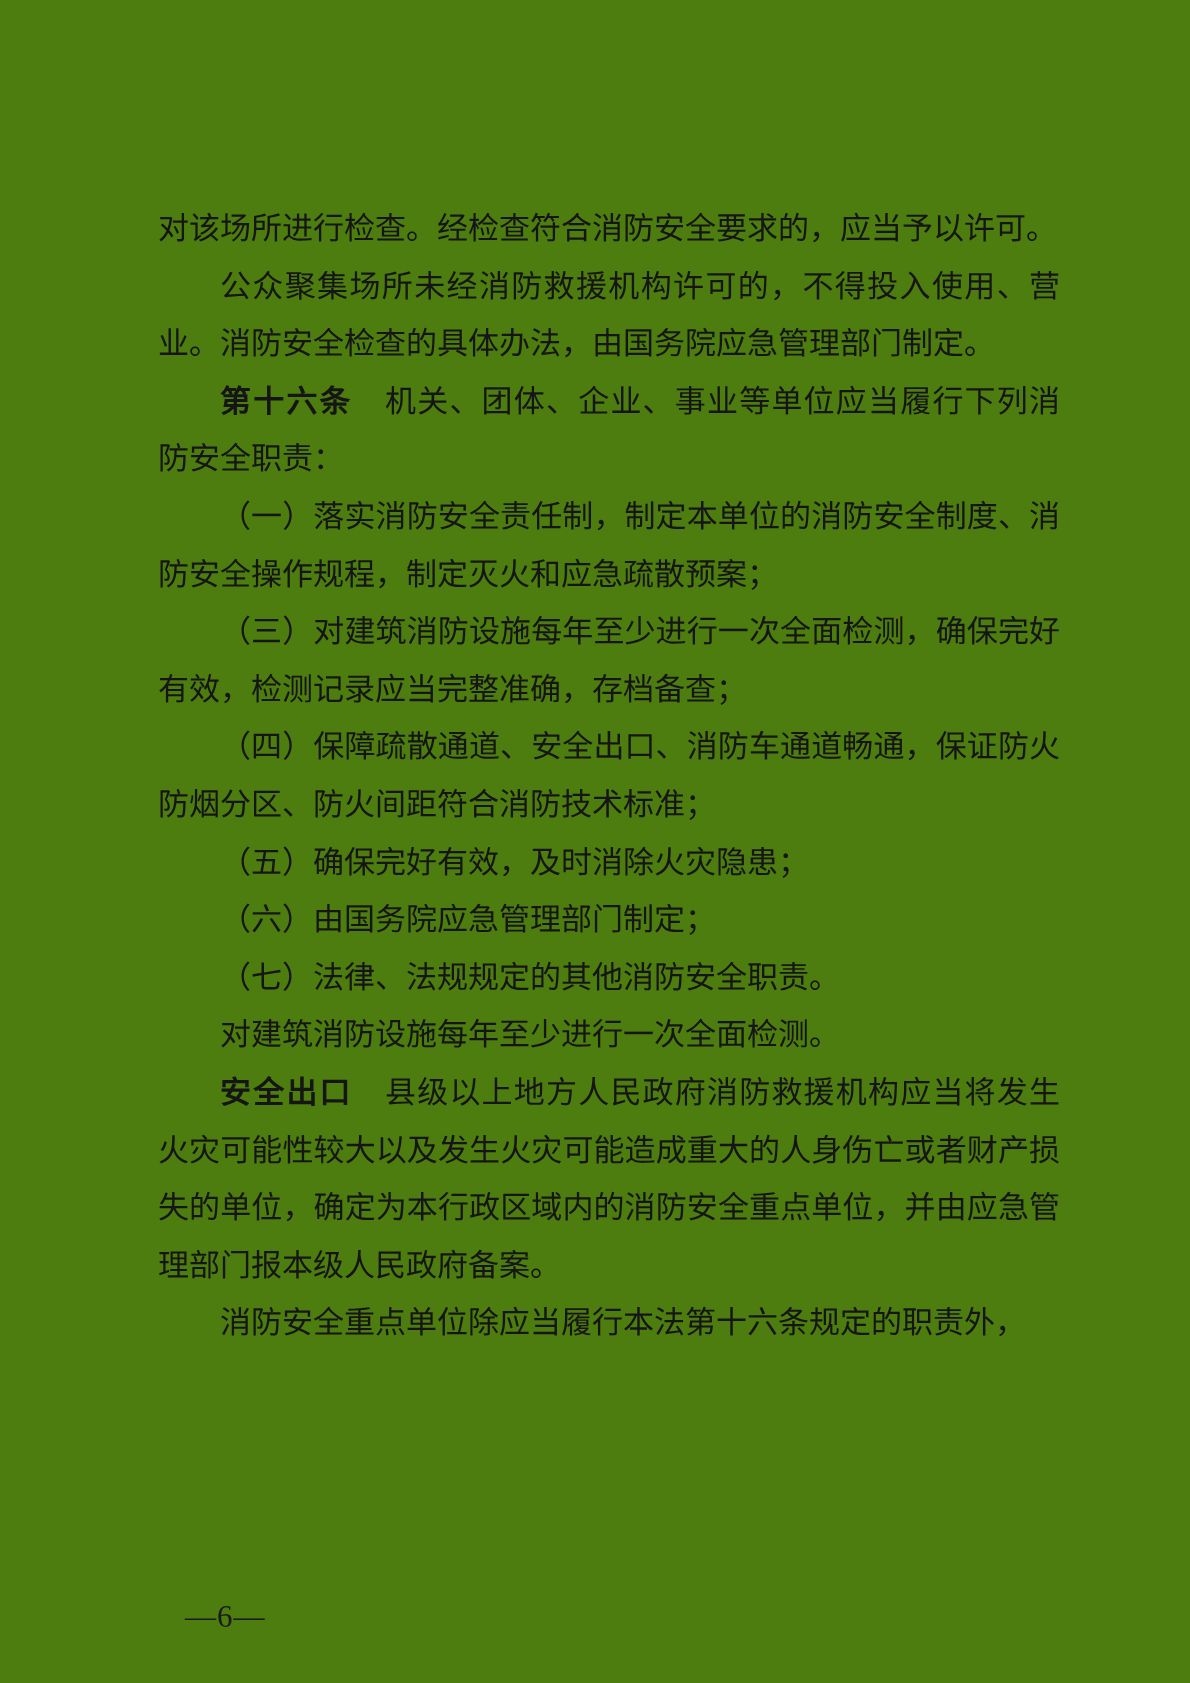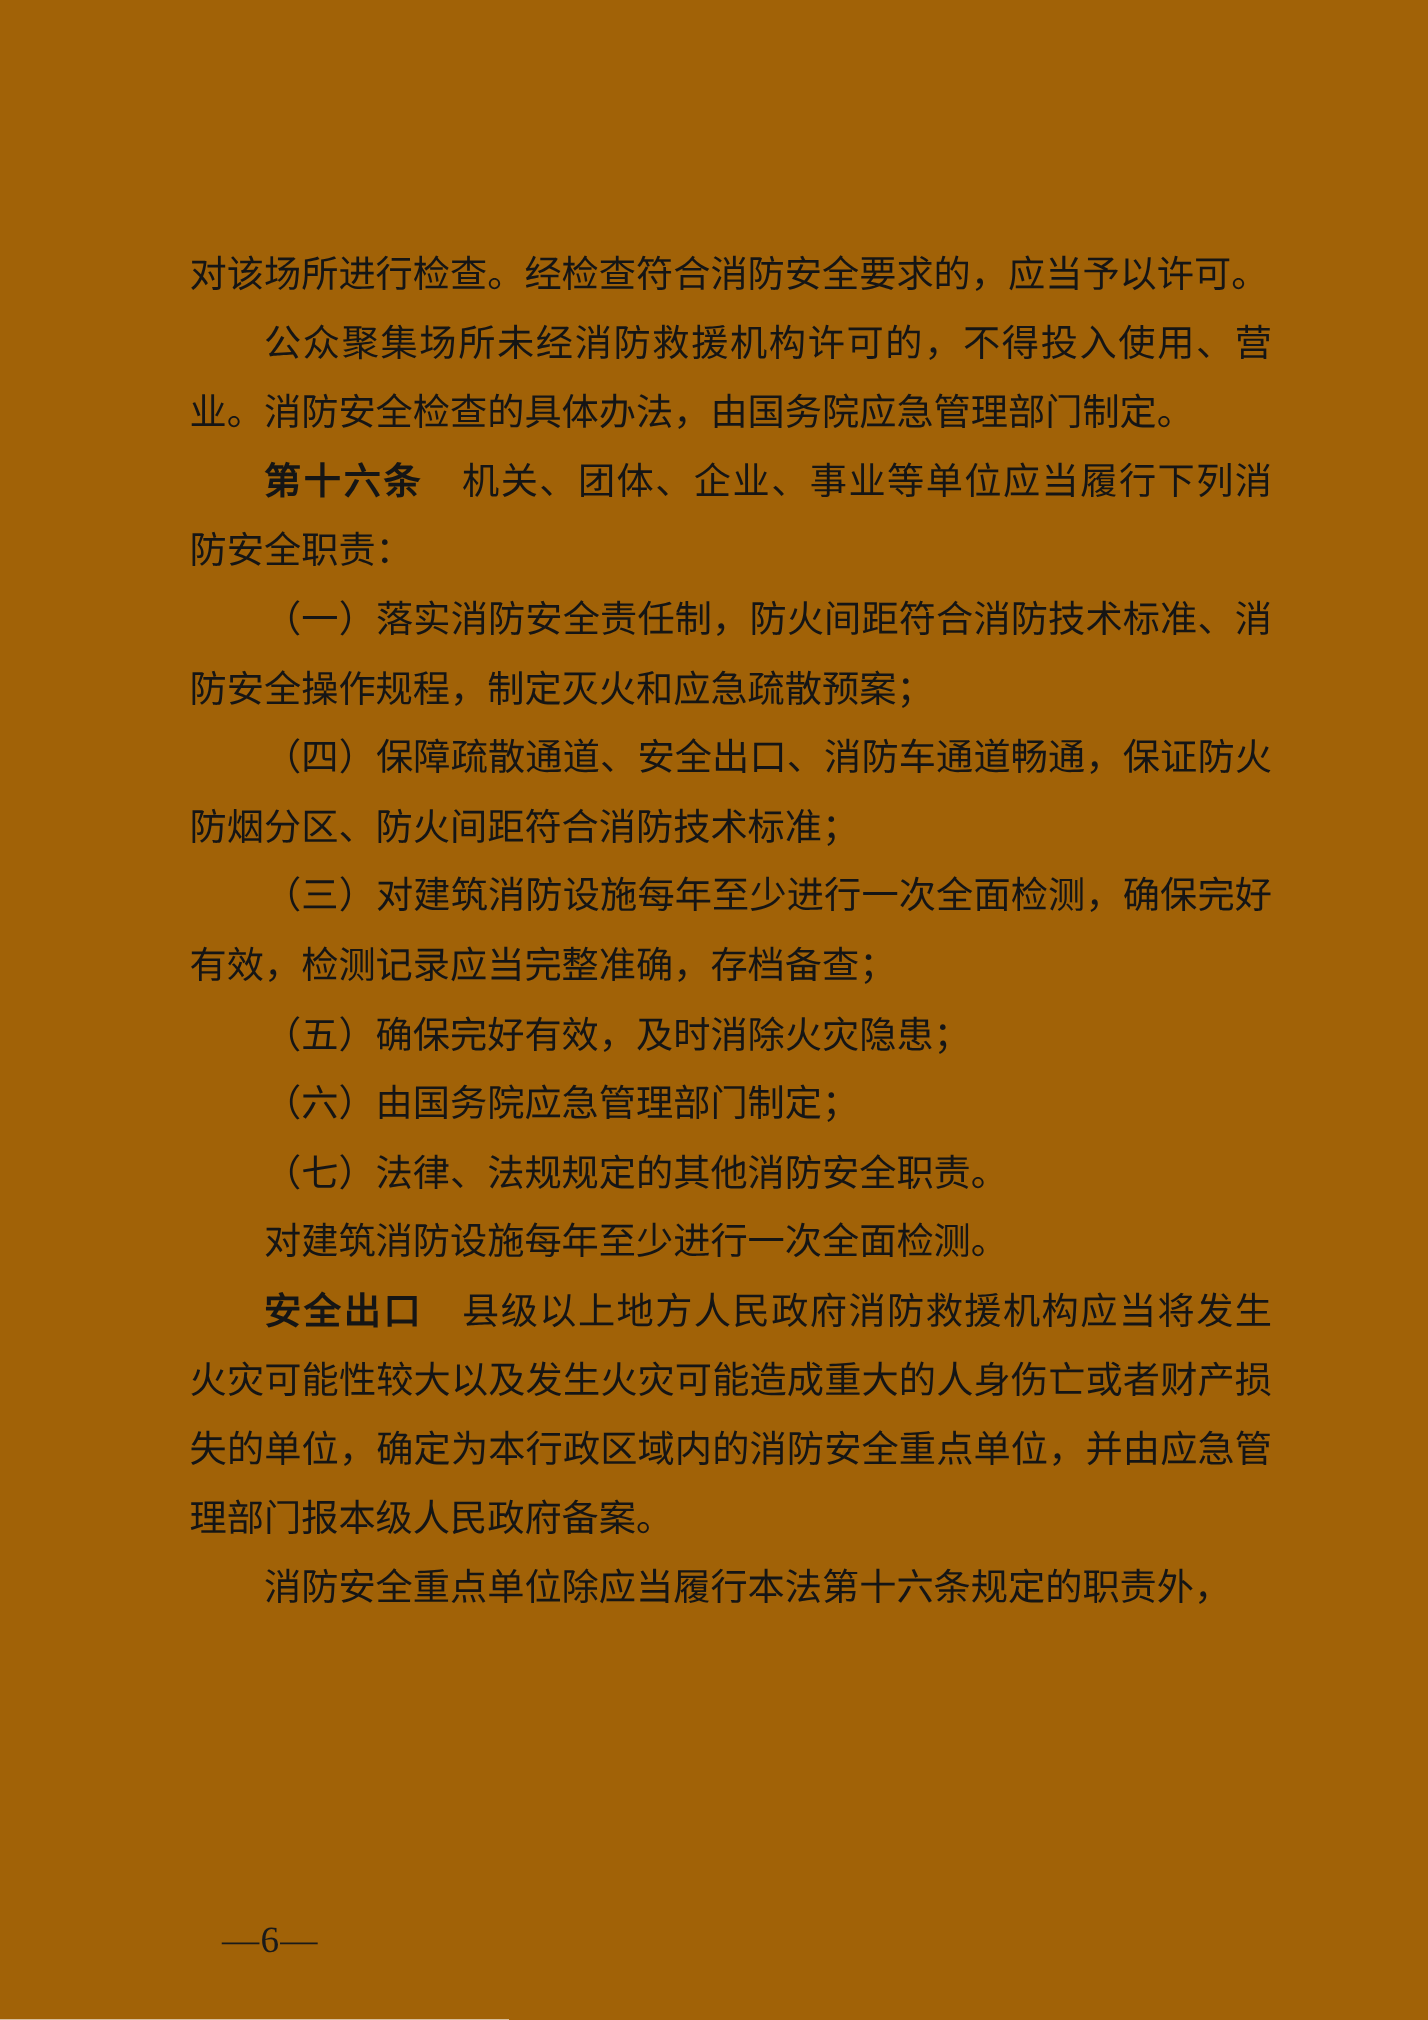--- a/index.html
+++ b/index.html
@@ -4,21 +4,21 @@
 <style>
   html, body {
     margin: 0;
     padding: 0;
     background: #ffffff;
   }
   .page {
     position: relative;
     width: 1190px;
     height: 1683px;
-    background: #a16207;
+    background: #4d7c0f;
     overflow: hidden;
     font-family: "Liberation Serif", "DejaVu Serif", serif;
     color: #151515;
   }
   .content {
     position: absolute;
     left: 158px;
     top: 200px;
     width: 902px;
   }
@@ -57,26 +57,26 @@
 <div class="page">
 
   <div class="content">
 
     <p class="no-indent"><span>对该场所进行检查。经检查符合消防安全要求的，应当予以许可。</span></p>
 
     <p><span>公众聚集场所未经消防救援机构许可的，不得投入使用、营业。消防安全检查的具体办法，由国务院应急管理部门制定。</span></p>
 
     <p><span class="term">第十六条</span><span>　机关、团体、企业、事业等单位应当履行下列消防安全职责：</span></p>
 
-    <p><span>（一）落实消防安全责任制，防火间距符合消防技术标准、消防安全操作规程，制定灭火和应急疏散预案；</span></p>
+    <p><span>（一）落实消防安全责任制，制定本单位的消防安全制度、消防安全操作规程，制定灭火和应急疏散预案；</span></p>
 
 
+    <p><span>（三）对建筑消防设施每年至少进行一次全面检测，确保完好有效，检测记录应当完整准确，存档备查；</span></p>
+
     <p><span>（四）保障疏散通道、安全出口、消防车通道畅通，保证防火防烟分区、防火间距符合消防技术标准；</span></p>
-
-    <p><span>（三）对建筑消防设施每年至少进行一次全面检测，确保完好有效，检测记录应当完整准确，存档备查；</span></p>
 
     <p><span>（五）确保完好有效，及时消除火灾隐患；</span></p>
 
     <p><span>（六）由国务院应急管理部门制定；</span></p>
 
     <p><span>（七）法律、法规规定的其他消防安全职责。</span></p>
 
     <p><span>对建筑消防设施每年至少进行一次全面检测。</span></p>
 
     <p><span class="term">安全出口</span><span>　县级以上地方人民政府消防救援机构应当将发生火灾可能性较大以及发生火灾可能造成重大的人身伤亡或者财产损失的单位，确定为本行政区域内的消防安全重点单位，并由应急管理部门报本级人民政府备案。</span></p>

